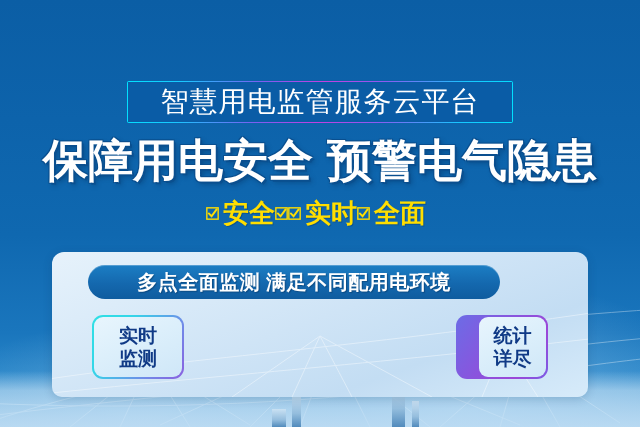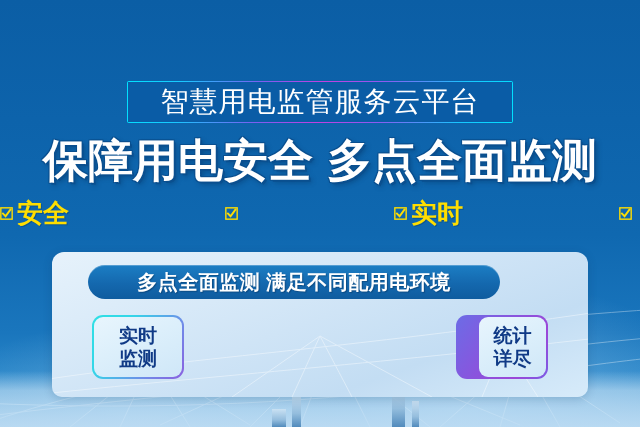--- a/index.html
+++ b/index.html
@@ -116,21 +116,21 @@
   }
   .headline .gap { display: inline-block; width: 14px; }
 
   
   .check-row {
     position: absolute;
     left: 0;
     right: 8px;
     top: 200px;
     display: flex;
-    justify-content: space-between;
+    justify-content: center;
     align-items: center;
   }
   .check-item {
     display: flex;
     align-items: center;
     gap: 4px;
   }
   .check-box {
     width: 13px;
     height: 13px;
@@ -267,21 +267,21 @@
   <div class="tower" style="left:412px;height:26px;width:7px;"></div>
   <div class="tower" style="left:272px;height:18px;width:14px;"></div>
 
   <div class="title-box">
     <div class="title-box-inner">
       <span class="title-text">智慧用电监管服务云平台</span>
     </div>
   </div>
 
   <div class="headline">
-    <span>保障用电安全</span><span class="gap"></span><span>多点全面监测</span>
+    <span>保障用电安全</span><span class="gap"></span><span>预警电气隐患</span>
   </div>
 
   <div class="check-row">
     <div class="check-item">
       <svg class="check-box" viewBox="0 0 14 14">
         <rect x="0.9" y="0.9" width="12.2" height="12.2" fill="none" stroke="#ffde00" stroke-width="1.5"></rect>
         <path d="M3.2,7.1 L6.0,10.0 L11.2,2.8" fill="none" stroke="#ffde00" stroke-width="2.1" stroke-linecap="square"></path>
       </svg>
       <span class="check-label">安全</span>
     </div>
@@ -296,20 +296,21 @@
         <rect x="0.9" y="0.9" width="12.2" height="12.2" fill="none" stroke="#ffde00" stroke-width="1.5"></rect>
         <path d="M3.2,7.1 L6.0,10.0 L11.2,2.8" fill="none" stroke="#ffde00" stroke-width="2.1" stroke-linecap="square"></path>
       </svg>
       <span class="check-label">实时</span>
     </div>
     <div class="check-item">
       <svg class="check-box" viewBox="0 0 14 14">
         <rect x="0.9" y="0.9" width="12.2" height="12.2" fill="none" stroke="#ffde00" stroke-width="1.5"></rect>
         <path d="M3.2,7.1 L6.0,10.0 L11.2,2.8" fill="none" stroke="#ffde00" stroke-width="2.1" stroke-linecap="square"></path>
       </svg>
+      <span class="check-label">全面</span>
     </div>
   </div>
 
   <div class="panel">
     <svg class="panel-lines" viewBox="0 0 536 145" preserveAspectRatio="none">
       <g stroke="#ffffff" stroke-width="1" fill="none" opacity="0.75">
         <path d="M-10,128 C120,108 300,96 546,60"></path>
         <path d="M-10,142 C140,126 320,112 546,86"></path>
         <path d="M240,145 L268,84 L300,145"></path>
         <path d="M268,84 L180,145"></path>

